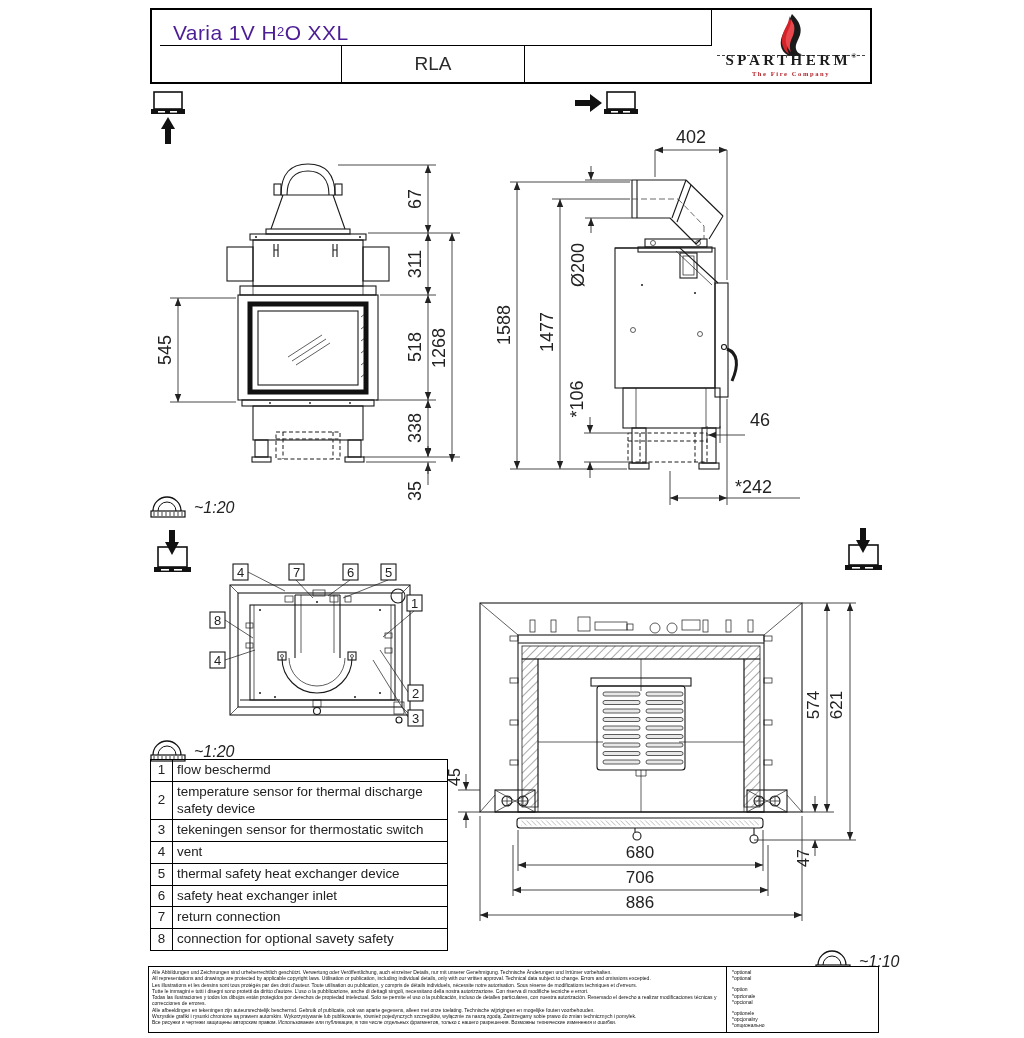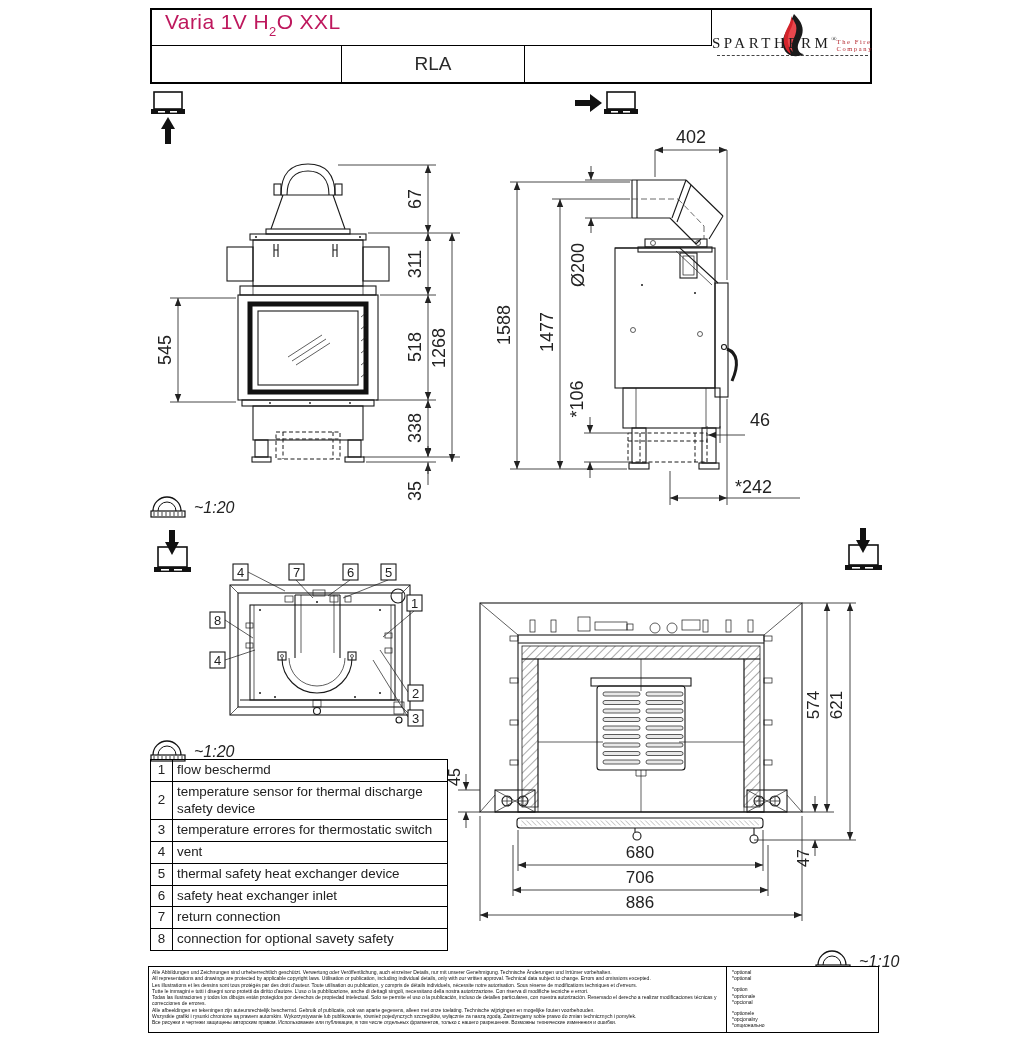--- a/index.html
+++ b/index.html
@@ -5,28 +5,28 @@
   html,body{margin:0;padding:0;}
   body{width:1024px;height:1038px;background:#fff;position:relative;
        font-family:"Liberation Sans",sans-serif;color:#222;overflow:hidden;}
   .abs{position:absolute;}
   svg{display:block;overflow:visible;}
   
   .tb{position:absolute;left:150px;top:8px;width:722px;height:76px;border:2px solid #000;
       box-sizing:border-box;display:grid;grid-template-columns:190px 183px 187px 1fr;
       grid-template-rows:36px 1fr;background:#fff;}
   .tb-title{grid-column:1/4;grid-row:1;border-right:1.6px solid #000;border-bottom:1.6px solid #000;
-      display:flex;align-items:flex-start;padding-left:13px;font-size:21px;letter-spacing:.4px;color:#be185d;}
+      display:flex;align-items:flex-end;padding-left:13px;font-size:21px;letter-spacing:.4px;color:#4c1d95;margin-left:8px;}
   .tb-title .subs{font-size:13px;align-self:flex-end;padding-bottom:6px;}
   .tb-empty{grid-column:1;grid-row:2;border-right:1.6px solid #000;}
   .tb-rev,.tb-date{display:flex;align-items:center;justify-content:center;font-size:19px;color:#2a2a2a;}
   .tb-rev{grid-column:2;grid-row:2;border-right:1.6px solid #000;}
   .tb-date{grid-column:3;grid-row:2;border-right:1.6px solid #000;}
-  .tb-logo{grid-column:4;grid-row:1/3;position:relative;display:flex;flex-direction:row;
-      align-items:center;justify-content:flex-end;padding-bottom:5px;}
+  .tb-logo{grid-column:4;grid-row:1/3;position:relative;display:flex;flex-direction:column;
+      align-items:center;justify-content:flex-end;padding-bottom:5px;font-weight:bold;}
   .logo-dash{position:absolute;left:5px;right:5px;top:45px;border-top:1.6px dashed #444;}
   .logo-flame{position:absolute;top:3px;left:50%;margin-left:-17px;}
   .logo-brand{font-family:"Liberation Serif",serif;font-size:15px;letter-spacing:3.5px;
       color:#1c1c1c;position:relative;line-height:1;}
   .logo-reg{font-size:7px;vertical-align:7px;letter-spacing:0;}
   .logo-tag{font-family:"Liberation Serif",serif;font-size:6.5px;letter-spacing:1.6px;color:#b3242b;margin-top:2px;}
   
   .ln{stroke:#1a1a1a;stroke-width:1.1;fill:none;}
   .thin{stroke:#1a1a1a;stroke-width:.7;fill:none;}
   .dimln{stroke:#333;stroke-width:.9;fill:none;}
@@ -482,21 +482,21 @@
       <tr>
         <td class="pt-num">1</td>
         <td class="pt-desc">flow beschermd</td>
       </tr>
       <tr>
         <td class="pt-num">2</td>
         <td class="pt-desc">temperature sensor for thermal discharge safety device</td>
       </tr>
       <tr>
         <td class="pt-num">3</td>
-        <td class="pt-desc">temperature errores for thermostatic switch</td>
+        <td class="pt-desc">tekeningen sensor for thermostatic switch</td>
       </tr>
       <tr>
         <td class="pt-num">4</td>
         <td class="pt-desc">vent</td>
       </tr>
       <tr>
         <td class="pt-num">5</td>
         <td class="pt-desc">thermal safety heat exchanger device</td>
       </tr>
       <tr>

